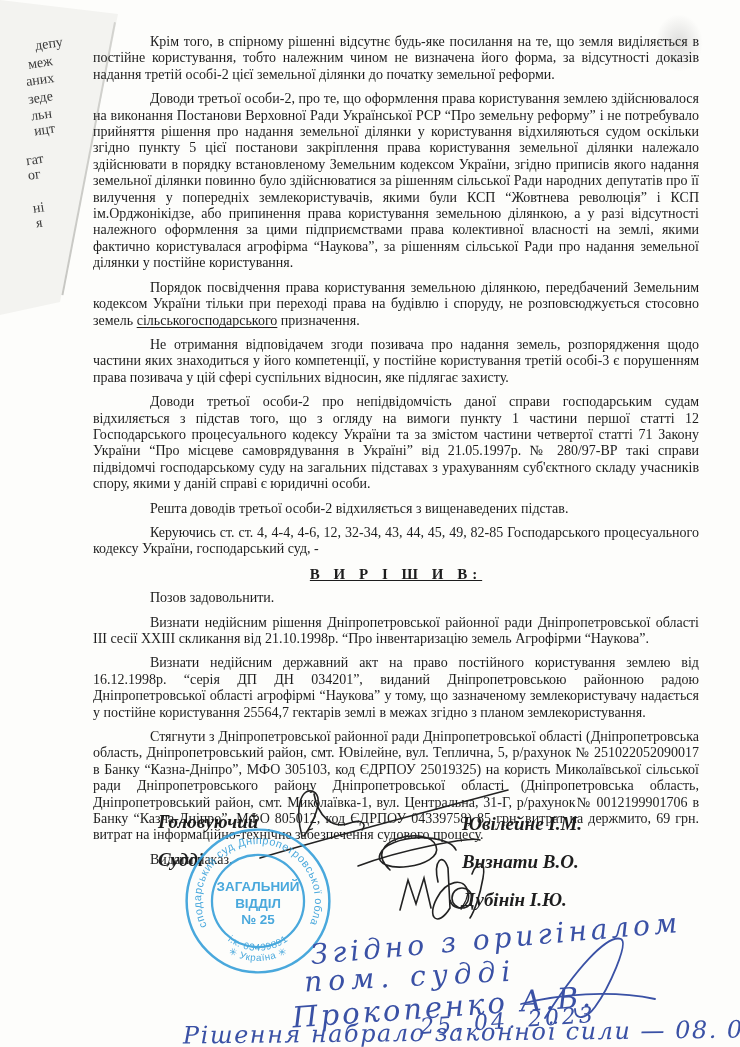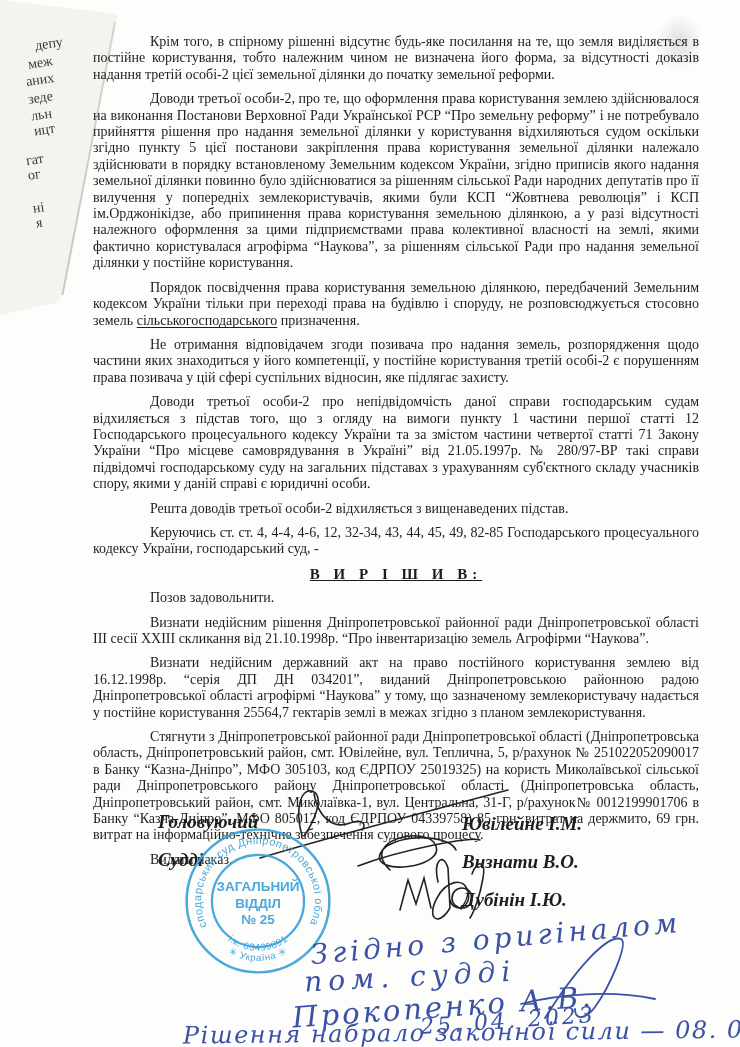--- a/index.html
+++ b/index.html
@@ -76,21 +76,21 @@
       <div class="margin-fragment" style="left: 36px; top: 215px;">я</div>
     </div>
 
   <div class="smudge"></div>
 
   <div class="body-text">
     <div id="intro-paragraphs">
         <p>Крім того, в спірному рішенні відсутнє будь-яке посилання на те, що земля виділяється в постійне користування, тобто належним чином не визначена його форма, за відсутності доказів надання третій особі-2 цієї земельної ділянки до початку земельної реформи.</p>
         <p>Доводи третьої особи-2, про те, що оформлення права користування землею здійснювалося на виконання Постанови Верховної Ради Української РСР “Про земельну реформу” і не потребувало прийняття рішення про надання земельної ділянки у користування відхиляються судом оскільки згідно пункту 5 цієї постанови закріплення права користування земельної ділянки належало здійснювати в порядку встановленому Земельним кодексом України, згідно приписів якого надання земельної ділянки повинно було здійснюватися за рішенням сільської Ради народних депутатів про її вилучення у попередніх землекористувачів, якими були КСП “Жовтнева революція” і КСП ім.Орджонікідзе, або припинення права користування земельною ділянкою, а у разі відсутності належного оформлення за цими підприємствами права колективної власності на землі, якими фактично користувалася агрофірма “Наукова”, за рішенням сільської Ради про надання земельної ділянки у постійне користування.</p>
         <p>Порядок посвідчення права користування земельною ділянкою, передбачений Земельним кодексом України тільки при переході права на будівлю і споруду, не розповсюджується стосовно земель <u>сільськогосподарського</u> призначення.</p>
-        <p>Не отримання відповідачем згоди позивача про надання земель, розпорядження щодо частини яких знаходиться у його компетенції, у постійне користування третій особі-2 є порушенням права позивача у цій сфері суспільних відносин, яке підлягає захисту.</p>
+        <p>Не отримання відповідачем згоди позивача про надання земель, розпорядження щодо частини яких знаходиться у його компетенції, у постійне користування третій особі-3 є порушенням права позивача у цій сфері суспільних відносин, яке підлягає захисту.</p>
         <p>Доводи третьої особи-2 про непідвідомчість даної справи господарським судам відхиляється з підстав того, що з огляду на вимоги пункту 1 частини першої статті 12 Господарського процесуального кодексу України та за змістом частини четвертої статті 71 Закону України “Про місцеве самоврядування в Україні” від 21.05.1997р. № 280/97-ВР такі справи підвідомчі господарському суду на загальних підставах з урахуванням суб'єктного складу учасників спору, якими у даній справі є юридичні особи.</p>
         <p>Решта доводів третьої особи-2 відхиляється з вищенаведених підстав.</p>
         <p>Керуючись ст. ст. 4, 4-4, 4-6, 12, 32-34, 43, 44, 45, 49, 82-85 Господарського процесуального кодексу України, господарський суд, -</p>
       </div>
     <p class="decision-heading">В И Р І Ш И В:</p>
     <div id="decision-paragraphs">
         <p>Позов задовольнити.</p>
         <p>Визнати недійсним рішення Дніпропетровської районної ради Дніпропетровської області ІІІ сесії ХХІІІ скликання від 21.10.1998р. “Про інвентаризацію земель Агрофірми “Наукова”.</p>
         <p>Визнати недійсним державний акт на право постійного користування землею від 16.12.1998р. “серія ДП ДН 034201”, виданий Дніпропетровською районною радою Дніпропетровської області агрофірмі “Наукова” у тому, що зазначеному землекористувачу надається у постійне користування 25564,7 гектарів землі в межах згідно з планом землекористування.</p>
         <p>Стягнути з Дніпропетровської районної ради Дніпропетровської області (Дніпропетровська область, Дніпропетровський район, смт. Ювілейне, вул. Теплична, 5, р/рахунок № 251022052090017 в Банку “Казна-Дніпро”, МФО 305103, код ЄДРПОУ 25019325) на користь Миколаївської сільської ради Дніпропетровського району Дніпропетровської області (Дніпропетровська область, Дніпропетровський район, смт. Миколаївка-1, вул. Центральна, 31-Г, р/рахунок№ 0012199901706 в Банку “Казна-Дніпро”, МФО 805012, код ЄДРПОУ 04339758) 85 грн. витрат на держмито, 69 грн. витрат на інформаційно-технічне забезпечення судового процесу.</p>

